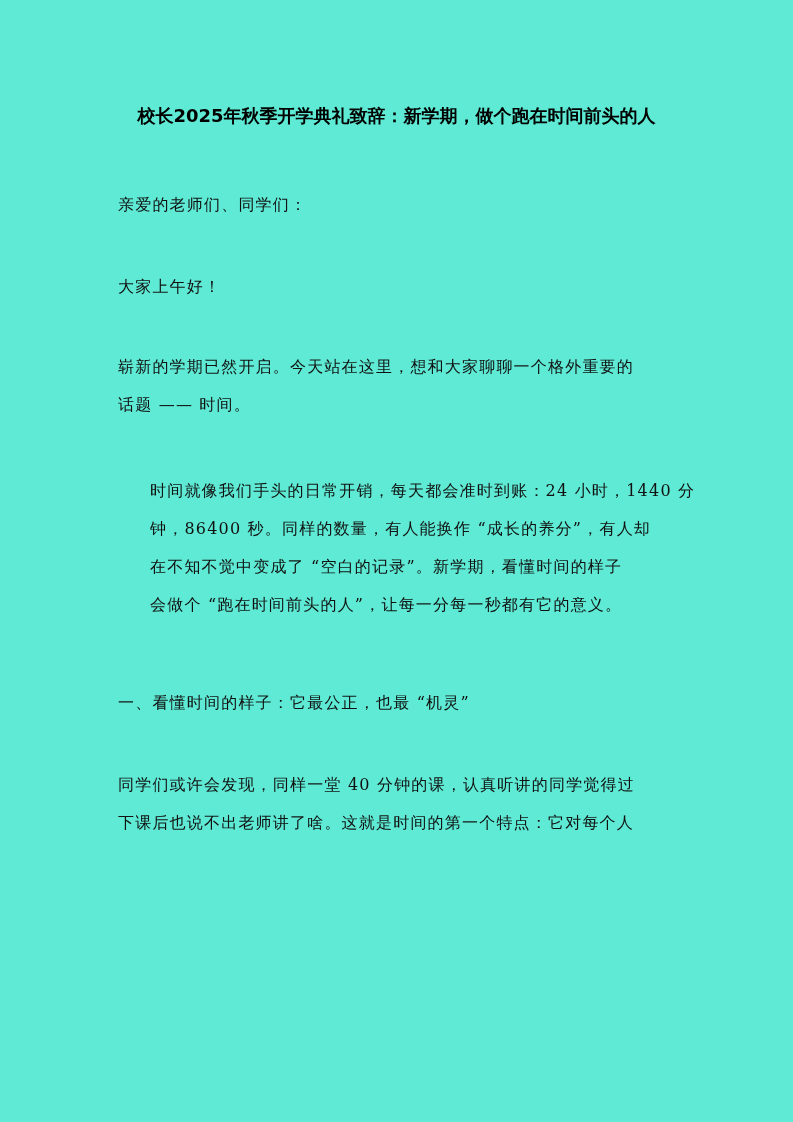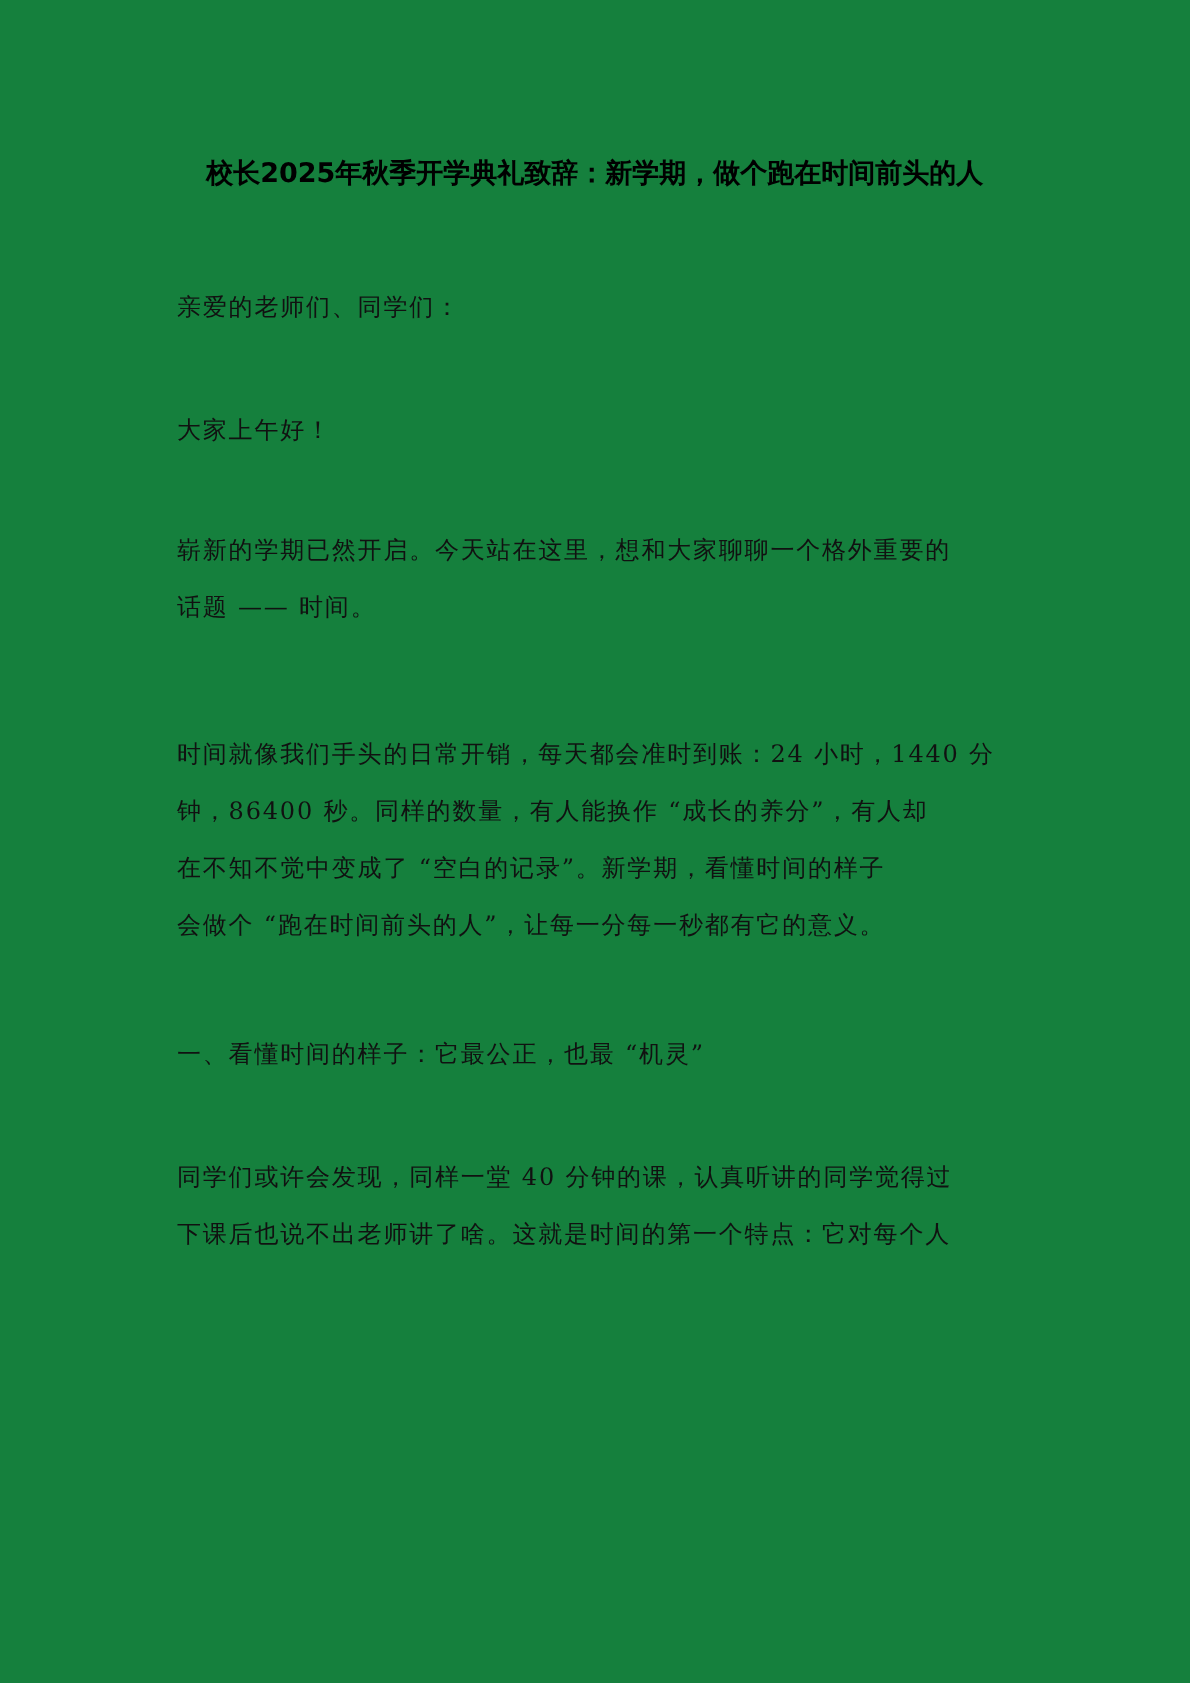--- a/index.html
+++ b/index.html
@@ -14,21 +14,21 @@
       overflow: hidden;
       font-family: "DejaVu Serif", "Liberation Serif", serif;
       color: #111111;
     }
     .page {
       position: absolute;
       left: 0;
       top: 0;
       width: 793px;
       height: 1122px;
-      background: #15803d;
+      background: #5eead4;
     }
     .title {
       position: absolute;
       top: 103px;
       left: 0;
       width: 793px;
       text-align: center;
       font-family: "DejaVu Sans", "Liberation Sans", sans-serif;
       font-weight: bold;
       font-size: 18px;
@@ -67,21 +67,21 @@
 
   <div class="para" style="top:348px;">
     <span class="line">崭新的学期已然开启。今天站在这里，想和大家聊聊一个格外重要的</span>
     <span class="line">话题 —— 时间。</span>
   </div>
 
   <div class="para" style="top:268px;">
     <span class="line">大家上午好！</span>
   </div>
 
-  <div class="para" style="top:484px;">
+  <div class="para" style="top:472px;margin-left:32px;">
     <span class="line">时间就像我们手头的日常开销，每天都会准时到账：24 小时，1440 分</span>
     <span class="line">钟，86400 秒。同样的数量，有人能换作 “成长的养分”，有人却</span>
     <span class="line">在不知不觉中变成了 “空白的记录”。新学期，看懂时间的样子</span>
     <span class="line">会做个 “跑在时间前头的人”，让每一分每一秒都有它的意义。</span>
   </div>
 
   <div class="para" style="top:684px;">
     <span class="line">一、看懂时间的样子：它最公正，也最 “机灵”</span>
   </div>
 

